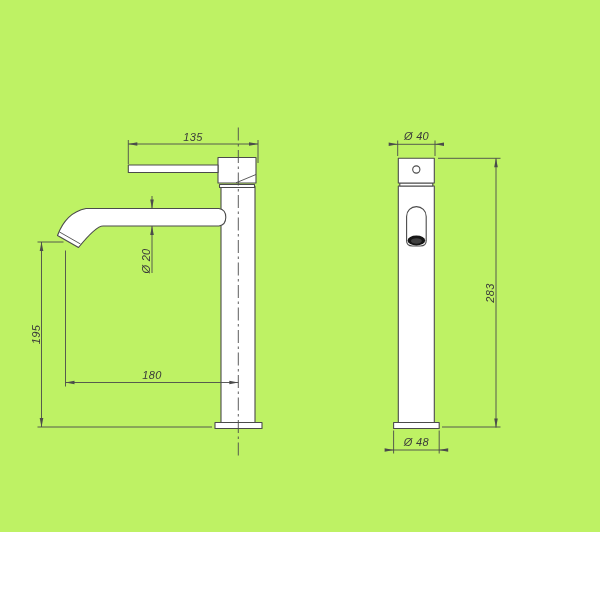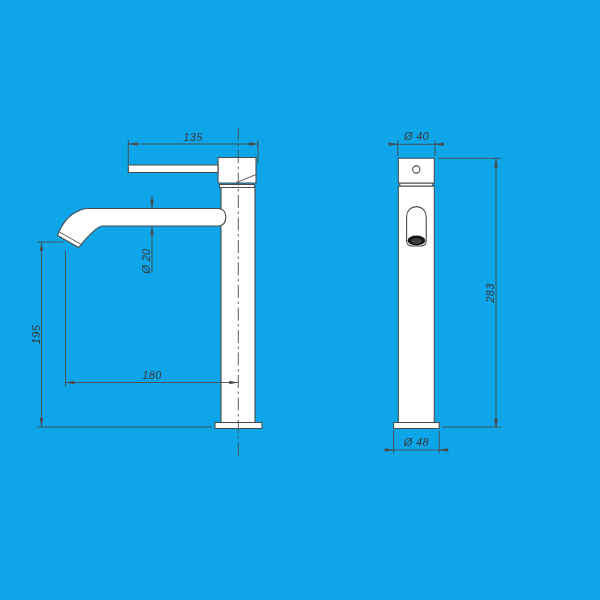--- a/index.html
+++ b/index.html
@@ -1,16 +1,16 @@
 <!DOCTYPE html>
 <html><head>
 <meta charset="utf-8">
 <style>
   html,body{margin:0;padding:0;background:#ffffff;}
-  .canvas{position:relative;width:600px;height:600px;background:#0ea5e9;overflow:hidden;
+  .canvas{position:relative;width:600px;height:532px;background:#bef264;overflow:hidden;
           font-family:"Liberation Sans",sans-serif;}
   svg{display:block;}
   .white{fill:#ffffff;}
   .nofill{fill:none;}
   .obj{stroke-width:1.1;stroke-linejoin:round;}
   .dim{stroke-width:0.9;}
   .ctr{stroke-width:0.9;stroke-dasharray:13 3.5 2.5 3.5;}
   .thin{stroke-width:0.9;}
   text.dlabel{font-family:"Liberation Sans",sans-serif;font-style:italic;font-size:11px;
               letter-spacing:0.3px;}

